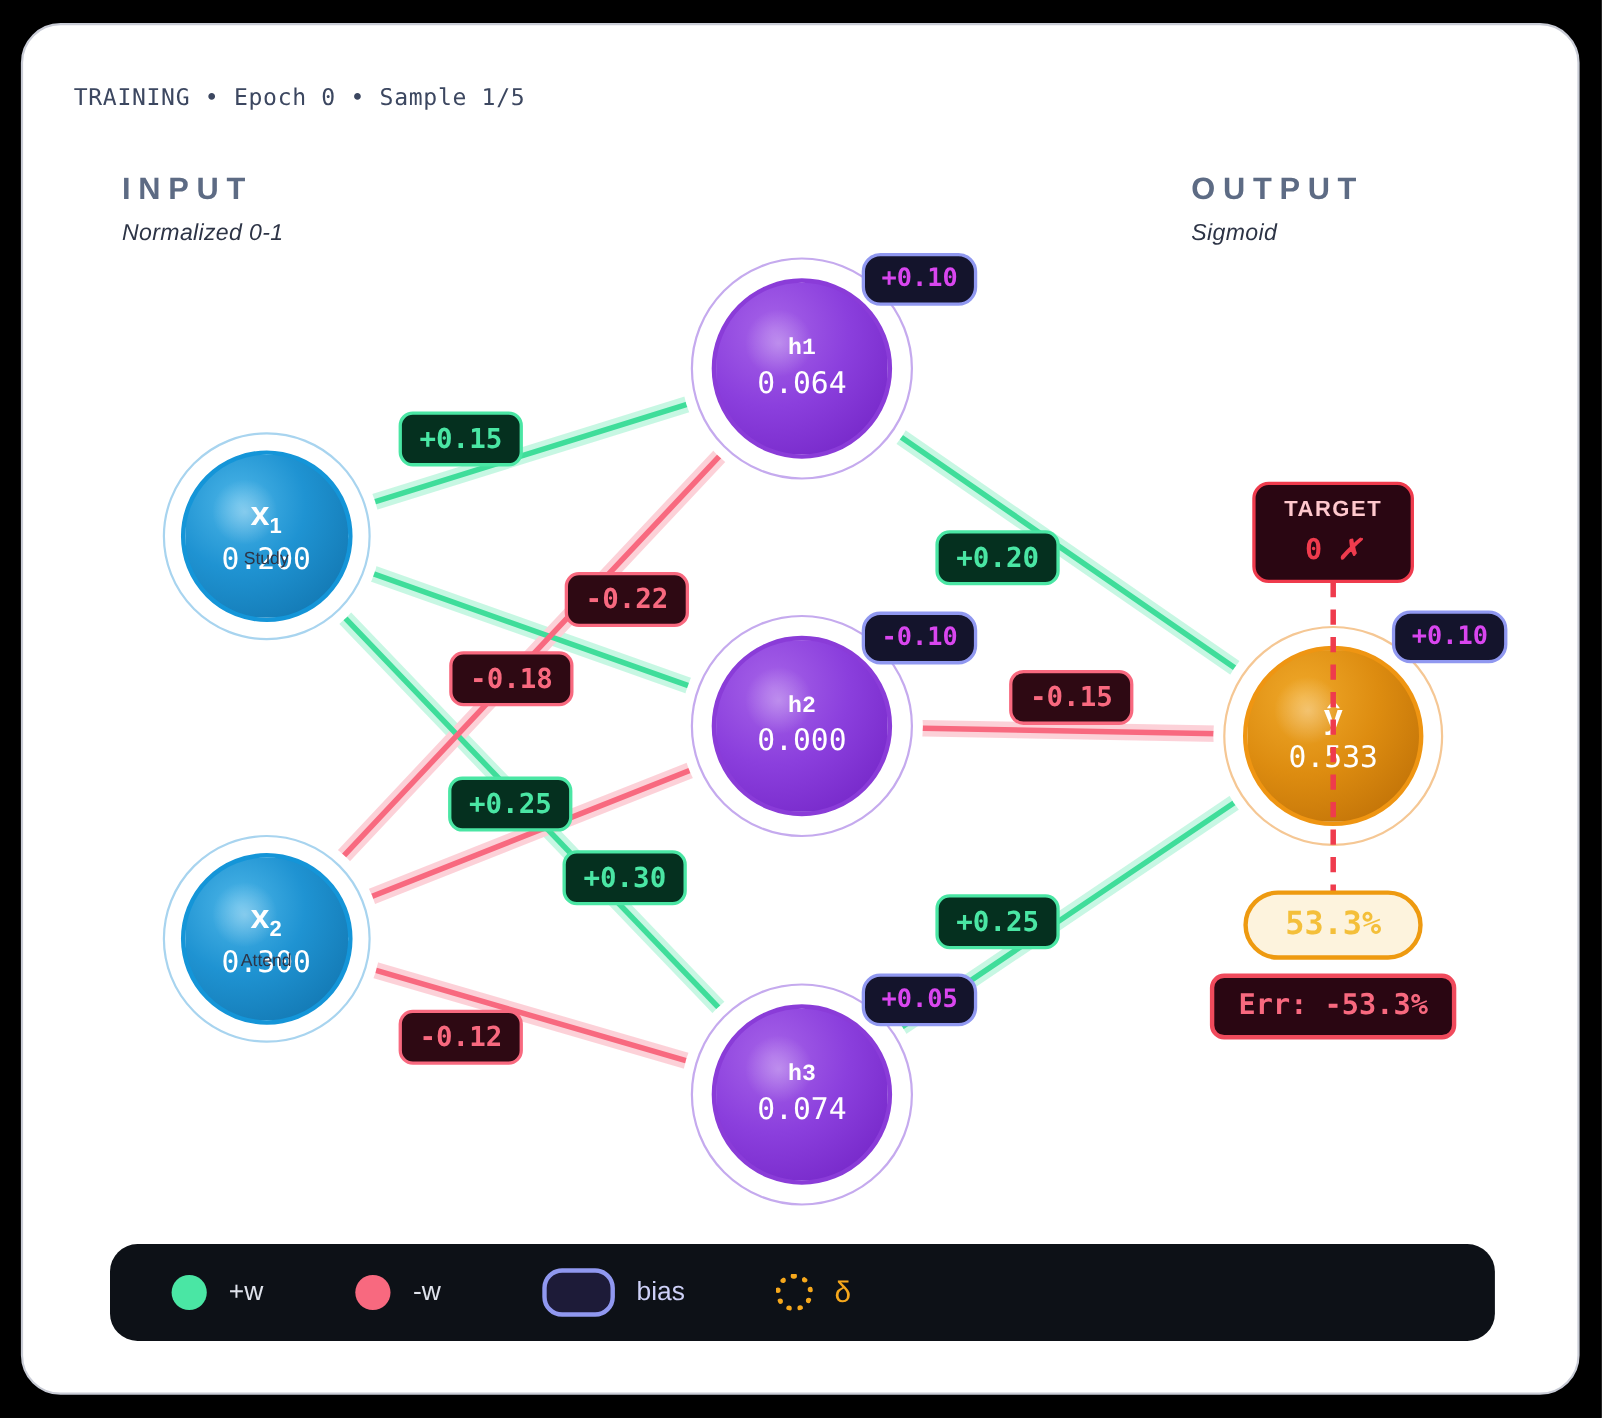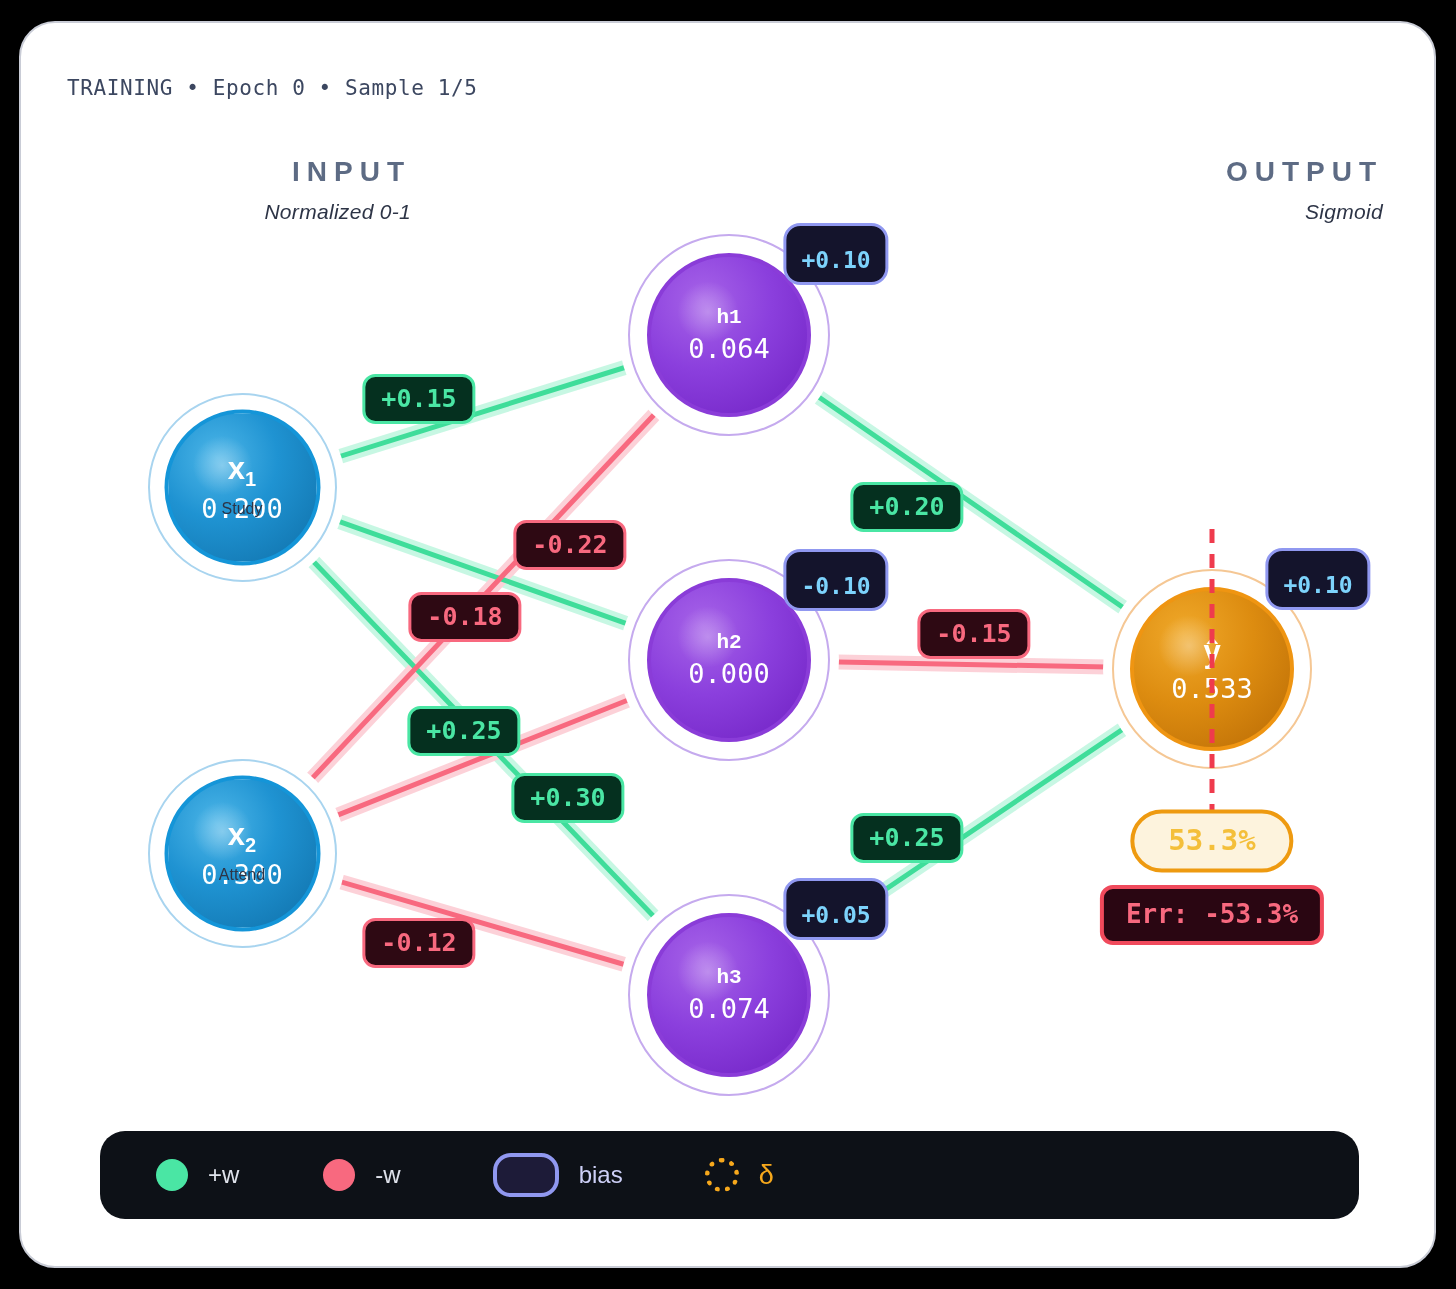--- a/index.html
+++ b/index.html
@@ -14,21 +14,21 @@
   }
 
   
   #status{
     position:absolute;left:46px;top:53px;
     font-family:"DejaVu Sans Mono","Liberation Mono",monospace;
     font-size:21px;letter-spacing:.6px;color:#3c4760;white-space:pre;
   }
 
   
-  .layerhead{position:absolute;text-align:right;width:300px;}
+  .layerhead{position:absolute;text-align:left;width:300px;}
   .layerhead .lh-title{
     font-size:28px;font-weight:bold;letter-spacing:7px;color:#5d6b84;
   }
   .layerhead .lh-sub{
     margin-top:12px;font-size:21px;font-style:italic;color:#2d3446;letter-spacing:.3px;
   }
   #lh-input{left:90px;top:133px;}
   #lh-hidden{left:575px;top:133px;}
   #lh-output{left:1062px;top:133px;}
 
@@ -86,22 +86,22 @@
   .wbadge{position:absolute;transform:translate(-50%,-50%);
     font-family:"DejaVu Sans Mono","Liberation Mono",monospace;
     font-size:25px;font-weight:bold;padding:9px 16px 10px;border-radius:13px;
     white-space:pre;line-height:1;}
   .w-pos{background:#05301f;border:3px solid #4ae6a4;color:#4ae6a4;}
   .w-neg{background:#2e0913;border:3px solid #f8697f;color:#f8697f;}
 
   
   .bbadge{position:absolute;transform:translate(-50%,-50%);
     font-family:"DejaVu Sans Mono","Liberation Mono",monospace;
-    font-size:23px;font-weight:bold;padding:23px 15px 10px;border-radius:17px;
-    background:#14142c;border:3px solid #9098f0;color:#7dd3fc;
+    font-size:23px;font-weight:bold;padding:9px 15px 10px;border-radius:17px;
+    background:#14142c;border:3px solid #9098f0;color:#d946ef;
     white-space:pre;line-height:1;}
 
   
   #target-box{position:absolute;transform:translate(-50%,-50%);
     background:#2a0612;border:3px solid #ef3b4d;border-radius:15px;
     padding:12px 26px 14px;text-align:center;line-height:1;}
   #target-box .t-cap{font-size:20px;font-weight:bold;color:#ffc8cd;letter-spacing:1.4px;}
   #target-box .t-row{margin-top:13px;font-size:26px;font-weight:bold;color:#ef3b4d;
     font-family:"DejaVu Sans Mono","Liberation Mono",monospace;}
   #target-box .t-x{font-style:italic;margin-left:14px;font-family:"Liberation Sans",sans-serif;}
@@ -244,20 +244,26 @@
   <div class="wbadge w-pos" style="left:398px;top:376px;">+0.15</div>
   <div class="wbadge w-neg" style="left:549px;top:522px;">-0.22</div>
   <div class="wbadge w-neg" style="left:444px;top:594px;">-0.18</div>
   <div class="wbadge w-pos" style="left:443px;top:708px;">+0.25</div>
   <div class="wbadge w-pos" style="left:547px;top:775px;">+0.30</div>
   <div class="wbadge w-neg" style="left:398px;top:920px;">-0.12</div>
   <div class="wbadge w-pos" style="left:886px;top:484px;">+0.20</div>
   <div class="wbadge w-neg" style="left:953px;top:611px;">-0.15</div>
   <div class="wbadge w-pos" style="left:886px;top:815px;">+0.25</div>
 
+  <div id="target-box" style="left:1191px;top:461px;">
+    <div class="t-cap">TARGET</div>
+    <div class="t-row">
+      <span>0</span><span class="t-x">✗</span>
+    </div>
+  </div>
 
   <div id="pct-badge" style="left:1191px;top:818px;">53.3%</div>
 
   <div id="err-badge" style="left:1191px;top:892px;">Err: -53.3%</div>
 
   <div id="legend">
     <div class="leg-item">
       <span class="leg-dot" style="background:#4ae6a4;"></span>
       <span class="leg-txt">+w</span>
     </div>

